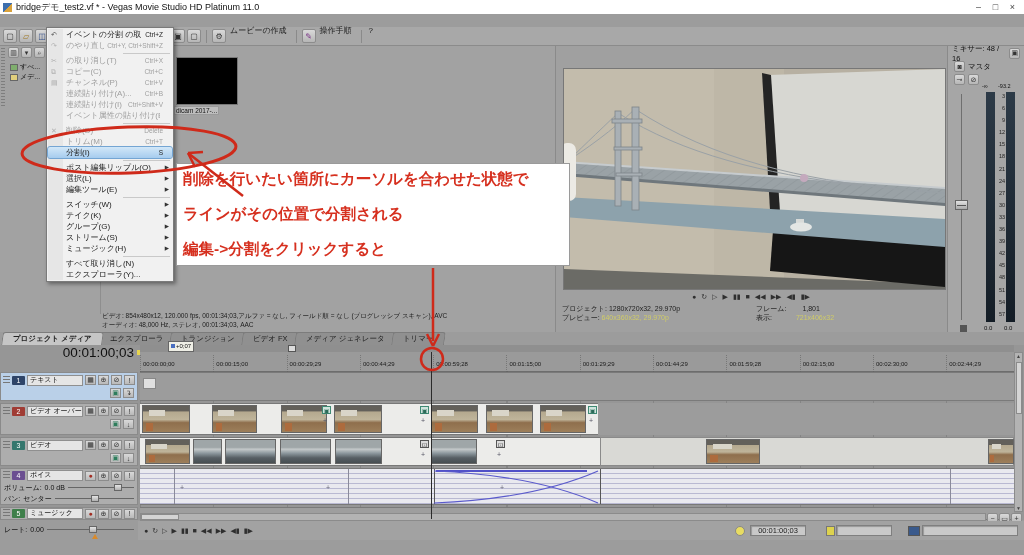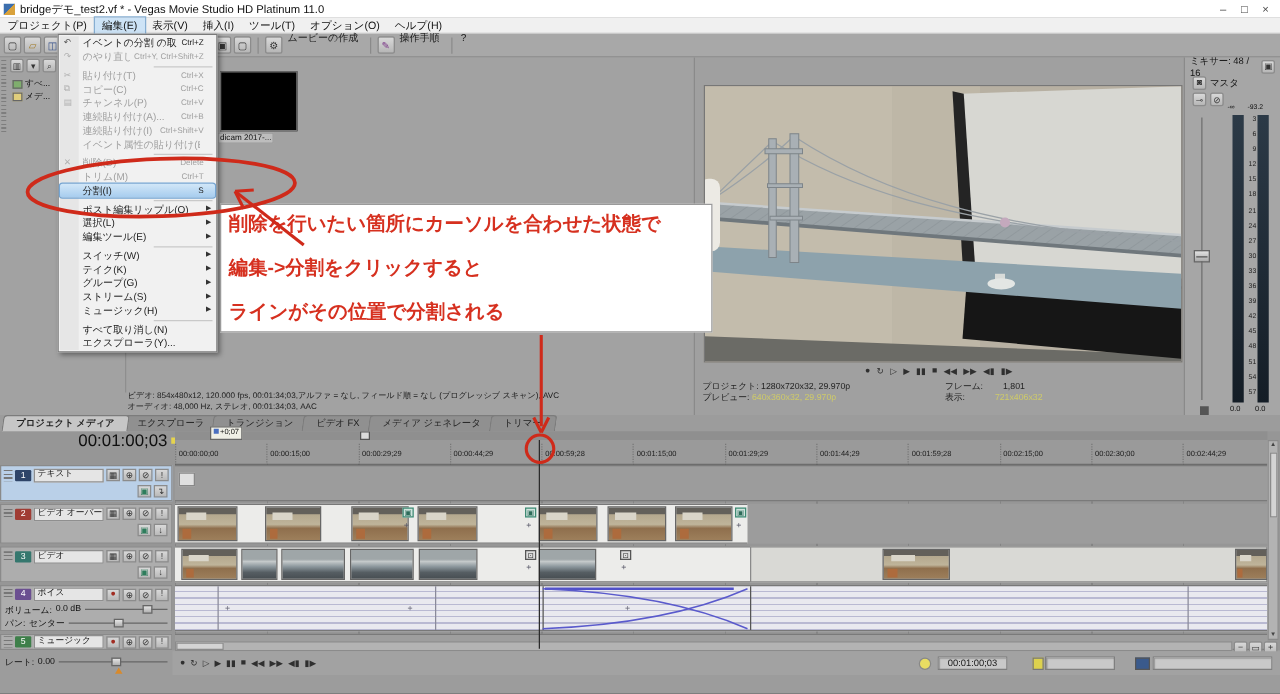--- a/index.html
+++ b/index.html
@@ -151,36 +151,20 @@
 
   <div id="titlebar">
     <span class="appicon"></span>
     <span>bridgeデモ_test2.vf * - Vegas Movie Studio HD Platinum 11.0</span>
     <span class="spacer"></span>
     <span class="wbtn">–</span>
     <span class="wbtn">□</span>
     <span class="wbtn">×</span>
   </div>
 
-  <div id="menubar">
-
-      <span class="mbitem">プロジェクト(P)</span>
-
-      <span class="mbitem open">編集(E)</span>
-
-      <span class="mbitem">表示(V)</span>
-
-      <span class="mbitem">挿入(I)</span>
-
-      <span class="mbitem">ツール(T)</span>
-
-      <span class="mbitem">オプション(O)</span>
-
-      <span class="mbitem">ヘルプ(H)</span>
-    </div>
 
   <div id="maintoolbar">
     <span class="ibox">▢</span>
     <span class="ibox" style="color:#a07820">▱</span>
     <span class="ibox" style="color:#35508a">◫</span>
     <span class="tsep"></span>
     <span class="ibox">▦</span>
     <span class="ibox small">▾</span>
     <span class="tsep"></span>
     <span class="ibox" style="color:#9a7d1e">↶</span>
@@ -569,21 +553,21 @@
 
       <div class="mi sep">
         <span class="mi-ic"></span>
         <span class="mi-t"></span>
         <span class="mi-s"></span>
         <span class="mi-a"></span>
       </div>
 
       <div class="mi disabled">
         <span class="mi-ic">✂</span>
-        <span class="mi-t">貼り付け(T)</span>
+        <span class="mi-t">の取り消し(T)</span>
         <span class="mi-s">Ctrl+X</span>
         <span class="mi-a"></span>
       </div>
 
       <div class="mi disabled">
         <span class="mi-ic">⧉</span>
         <span class="mi-t">コピー(C)</span>
         <span class="mi-s">Ctrl+C</span>
         <span class="mi-a"></span>
       </div>
@@ -731,22 +715,22 @@
       <div class="mi">
         <span class="mi-ic"></span>
         <span class="mi-t">エクスプローラ(Y)...</span>
         <span class="mi-s"></span>
         <span class="mi-a"></span>
       </div>
     </div>
 
   <div id="annotation">
     <div class="annline">削除を行いたい箇所にカーソルを合わせた状態で</div>
+    <div class="annline">ラインがその位置で分割される</div>
     <div class="annline">編集-&gt;分割をクリックすると</div>
-    <div class="annline">ラインがその位置で分割される</div>
   </div>
 
   <svg id="redoverlay" width="1024" height="555">
     <ellipse cx="129" cy="150" rx="107" ry="23" fill="none" stroke="#cf2a1a" stroke-width="3" transform="rotate(-2 129 150)"></ellipse>
     <path d="M243,196 L188,153" stroke="#cf2a1a" stroke-width="2.5" fill="none"></path>
     <path d="M188,153 L203,152 M188,153 L195,167" stroke="#cf2a1a" stroke-width="2.5" fill="none"></path>
     <path d="M433,268 L433,341" stroke="#cf2a1a" stroke-width="2.5"></path>
     <path d="M433,346 L427,334 M433,346 L439,334" stroke="#cf2a1a" stroke-width="2.5"></path>
     <circle cx="432" cy="359" r="11" fill="none" stroke="#cf2a1a" stroke-width="2.5"></circle>
   </svg>

